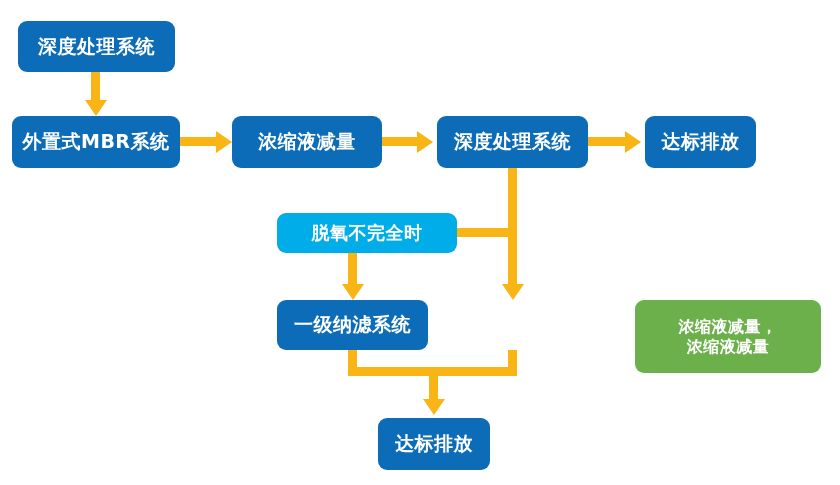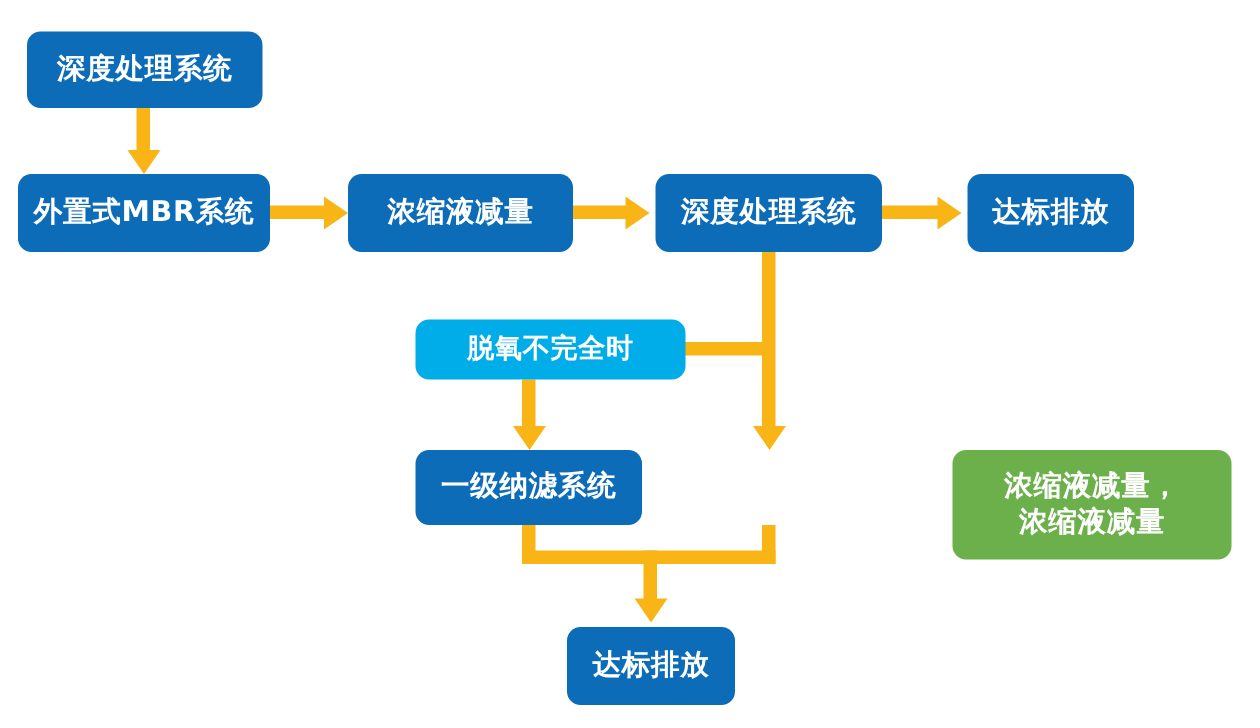--- a/index.html
+++ b/index.html
@@ -121,18 +121,18 @@
 
   <div class="node blue" style="left:277px; top:300px; width:151px; height:50px; font-size:19px;">
     <span class="label">一级纳滤系统</span>
   </div>
 
 
   <div class="node blue" style="left:378px; top:418px; width:112px; height:52px; font-size:19px;">
     <span class="label">达标排放</span>
   </div>
 
-  <div class="node green" style="left:635px; top:300px; width:186px; height:73px; font-size:19px; flex-direction:column;">
+  <div class="node green" style="left:635px; top:300px; width:186px; height:73px; font-size:16px; flex-direction:column;">
     <span class="label">浓缩液减量，</span>
     <span class="label">浓缩液减量</span>
   </div>
 
 </div>
 
 </body></html>

